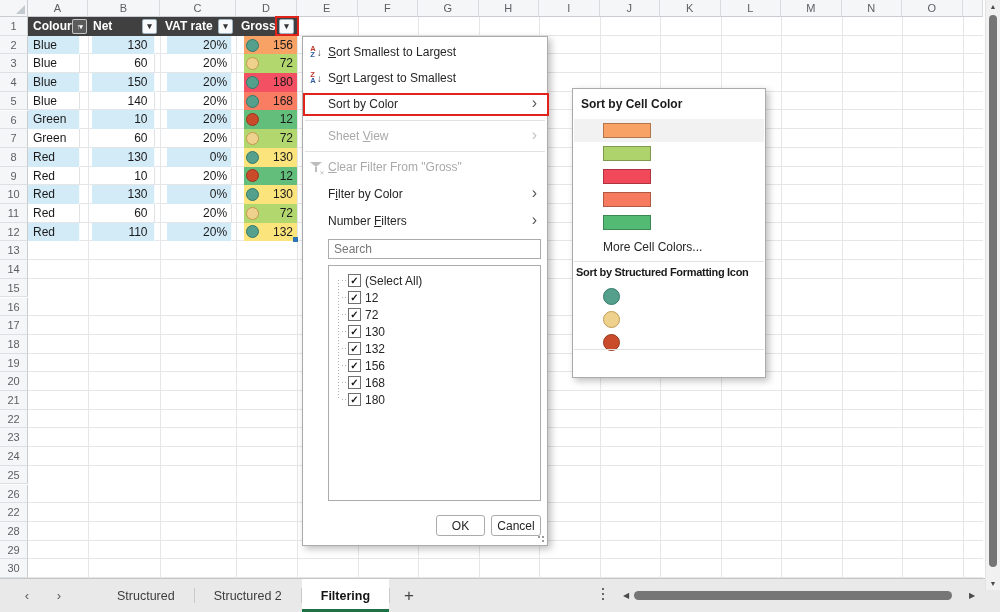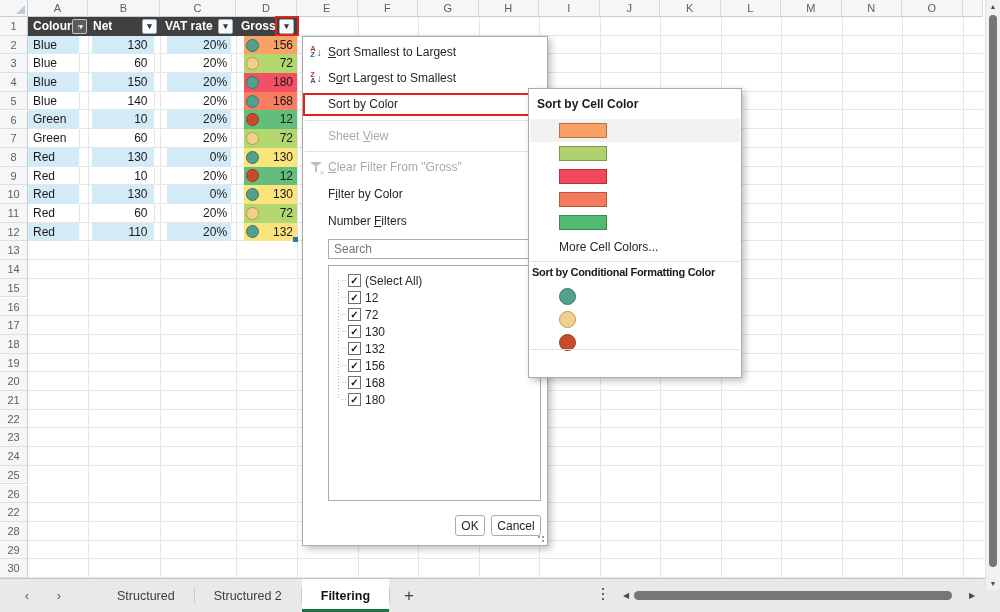--- a/index.html
+++ b/index.html
@@ -74,29 +74,29 @@
   .treeline{position:absolute;left:9px;top:14px;width:1px;height:118px;
         background-image:repeating-linear-gradient(to bottom,#B0B0B0 0 1px,transparent 1px 3px);}
   .mli{display:flex;align-items:center;height:17px;position:relative;padding-left:15px;font-size:12px;}
   .mli::before{content:"";position:absolute;left:9px;top:8px;width:6px;height:1px;
         background-image:repeating-linear-gradient(to right,#B0B0B0 0 1px,transparent 1px 3px);}
   .cb{width:13px;height:13px;border:1px solid #707070;background:#fff;box-sizing:border-box;margin-right:4px;
         display:flex;align-items:center;justify-content:center;flex:0 0 13px;}
   .cb::before{content:"✓";font-size:10px;font-weight:bold;color:#111;line-height:1;}
   .mbtn{position:absolute;top:478px;height:21px;background:#fff;border:1px solid #ABABAB;border-radius:3px;
         font:12px "Liberation Sans",sans-serif;color:#262626;padding:0;}
-  .ok{right:62px;width:30px;}
+  .ok{right:62px;width:49px;}
   .cancel{right:6px;width:50px;}
   .grip{position:absolute;right:1px;bottom:1px;width:9px;height:9px;
         background-image:radial-gradient(circle at 2px 2px,#9a9a9a 1px,transparent 1.4px),
                          radial-gradient(circle at 6px 6px,#9a9a9a 1px,transparent 1.4px),
                          radial-gradient(circle at 6px 2px,#9a9a9a 1px,transparent 1.4px);}
 
   
-  .submenu{position:absolute;left:528px;top:88px;width:214px;height:290px;background:#fff;border:1px solid #ABABAB;
+  .submenu{position:absolute;left:572px;top:88px;width:194px;height:290px;background:#fff;border:1px solid #ABABAB;
         box-shadow:3px 3px 7px rgba(0,0,0,.25);z-index:11;box-sizing:border-box;color:#1a1a1a;}
   .smhdr{position:absolute;left:8px;font-weight:bold;font-size:12px;white-space:nowrap;}
   .smhdr2{font-size:11px;letter-spacing:-0.3px;left:3px;}
   .smrow{position:absolute;left:1px;right:1px;height:23px;display:flex;align-items:center;
         padding-left:29px;box-sizing:border-box;}
   .smrow.hl{background:#F2F2F2;}
   .swatch{width:48px;height:15px;border:1px solid rgba(0,0,0,.28);box-sizing:border-box;}
   .cfdot{width:17px;height:17px;border-radius:50%;border:1.5px solid;box-sizing:border-box;}
   .smtext{font-size:12px;color:#262626;white-space:nowrap;}
   .smsep{position:absolute;left:1px;right:1px;height:1px;background:#E1E1E1;}
@@ -434,21 +434,21 @@
           <div class="swatch" style="background: rgb(246, 122, 94);"></div>
         </div>
         <div class="smrow" style="top: 122px;">
           <div class="swatch" style="background: rgb(83, 186, 116);"></div>
         </div>
       </div>
     <div class="smrow" style="top:146px">
       <span class="smtext">More Cell Colors...</span>
     </div>
     <div class="smsep" style="top:172px"></div>
-    <div class="smhdr smhdr2" style="top:177px">Sort by Conditional Formatting Color</div>
+    <div class="smhdr smhdr2" style="top:177px">Sort by Structured Formatting Icon</div>
     <div id="cf-rows">
         <div class="smrow" style="top: 196px;">
           <div class="cfdot" style="background: rgb(85, 160, 140); border-color: rgb(51, 121, 106);"></div>
         </div>
         <div class="smrow" style="top: 219px;">
           <div class="cfdot" style="background: rgb(239, 209, 142); border-color: rgb(192, 154, 80);"></div>
         </div>
         <div class="smrow" style="top: 242px;">
           <div class="cfdot" style="background: rgb(201, 75, 43); border-color: rgb(151, 55, 29);"></div>
         </div>

